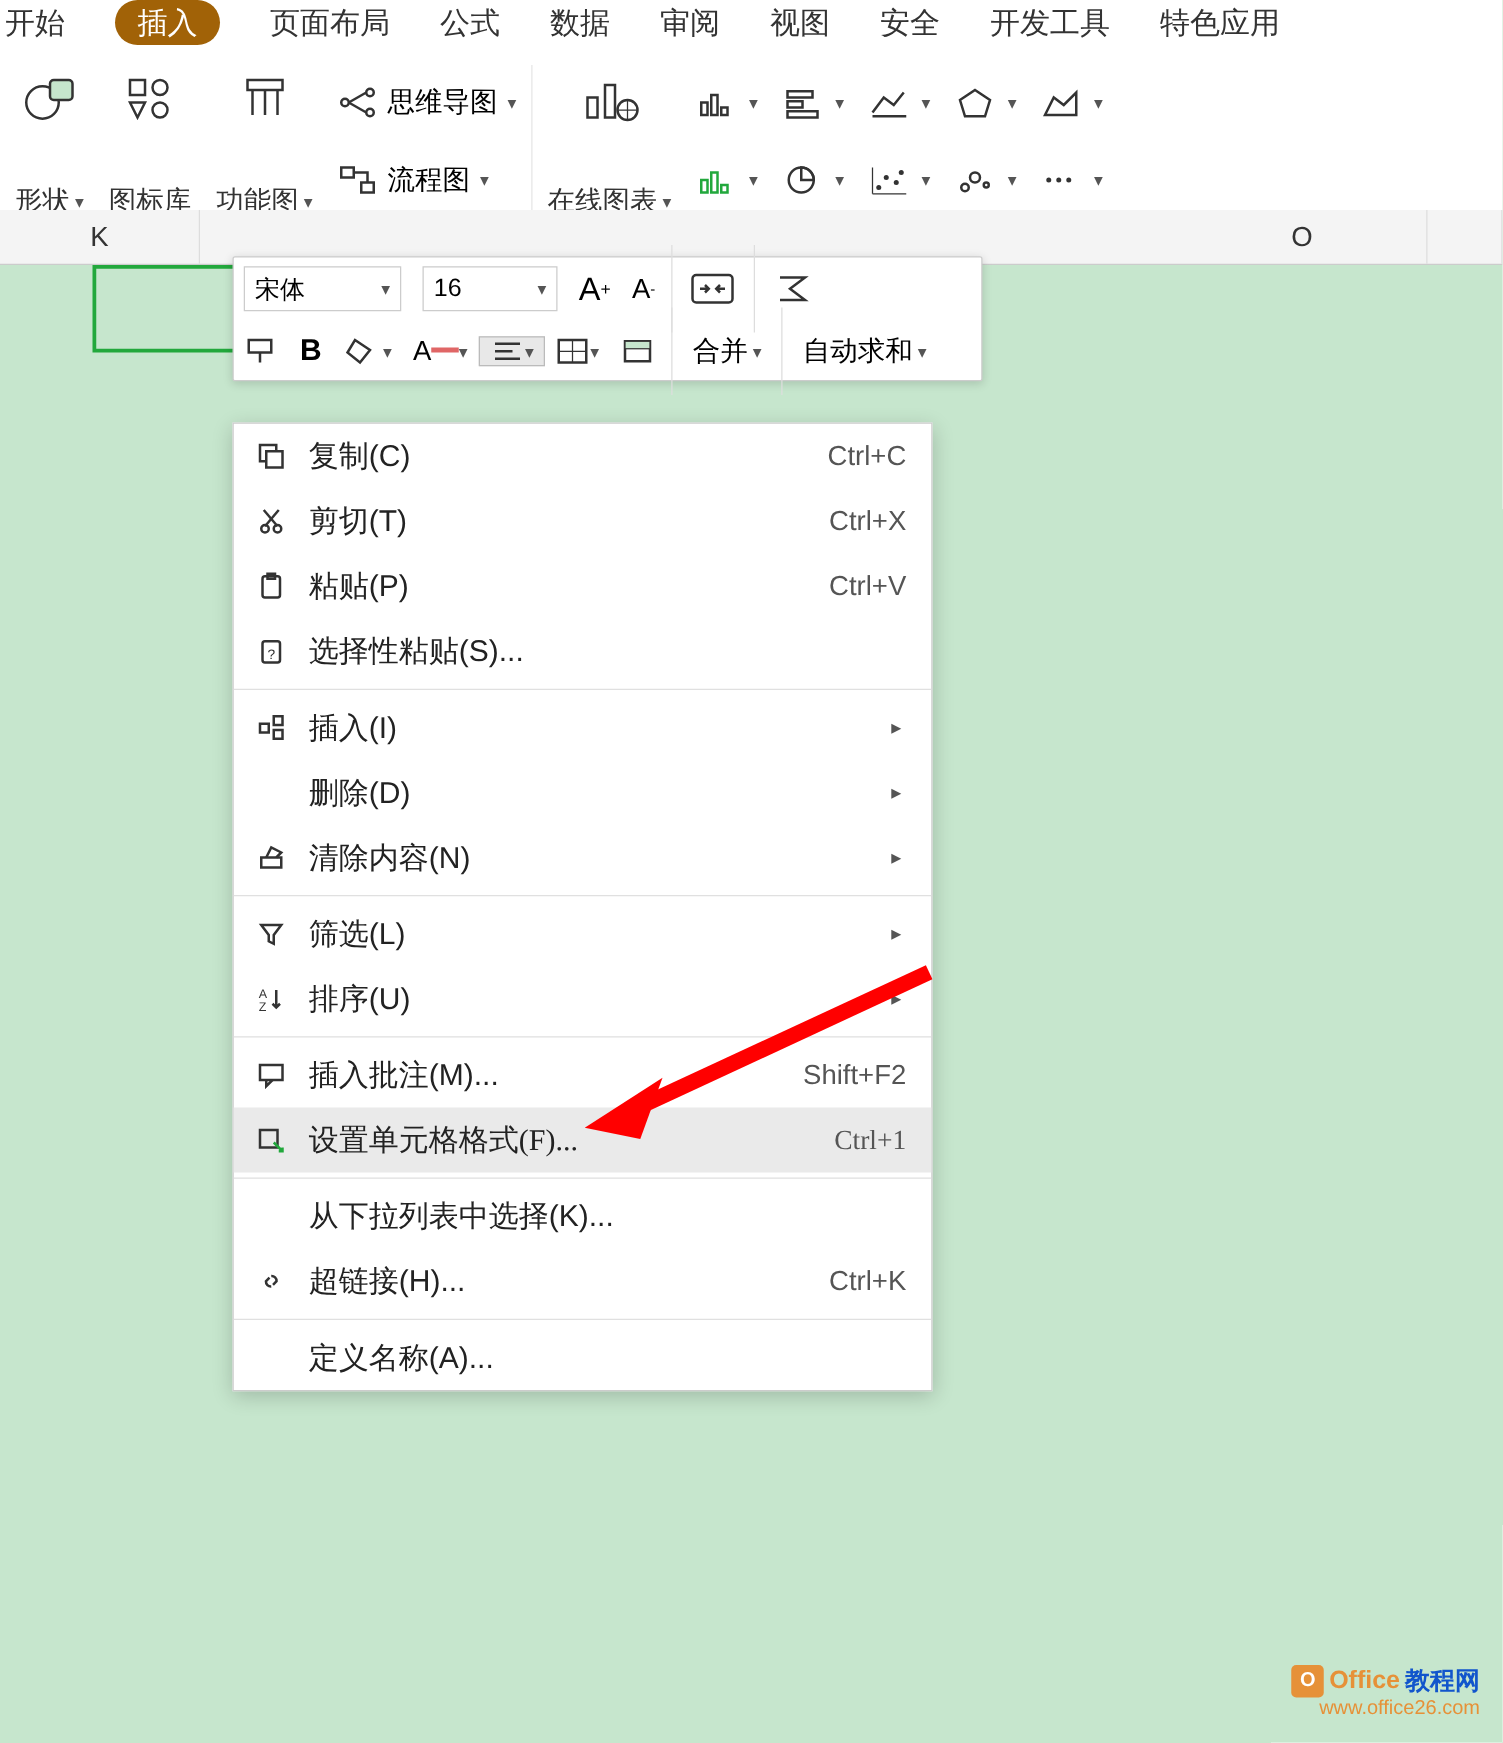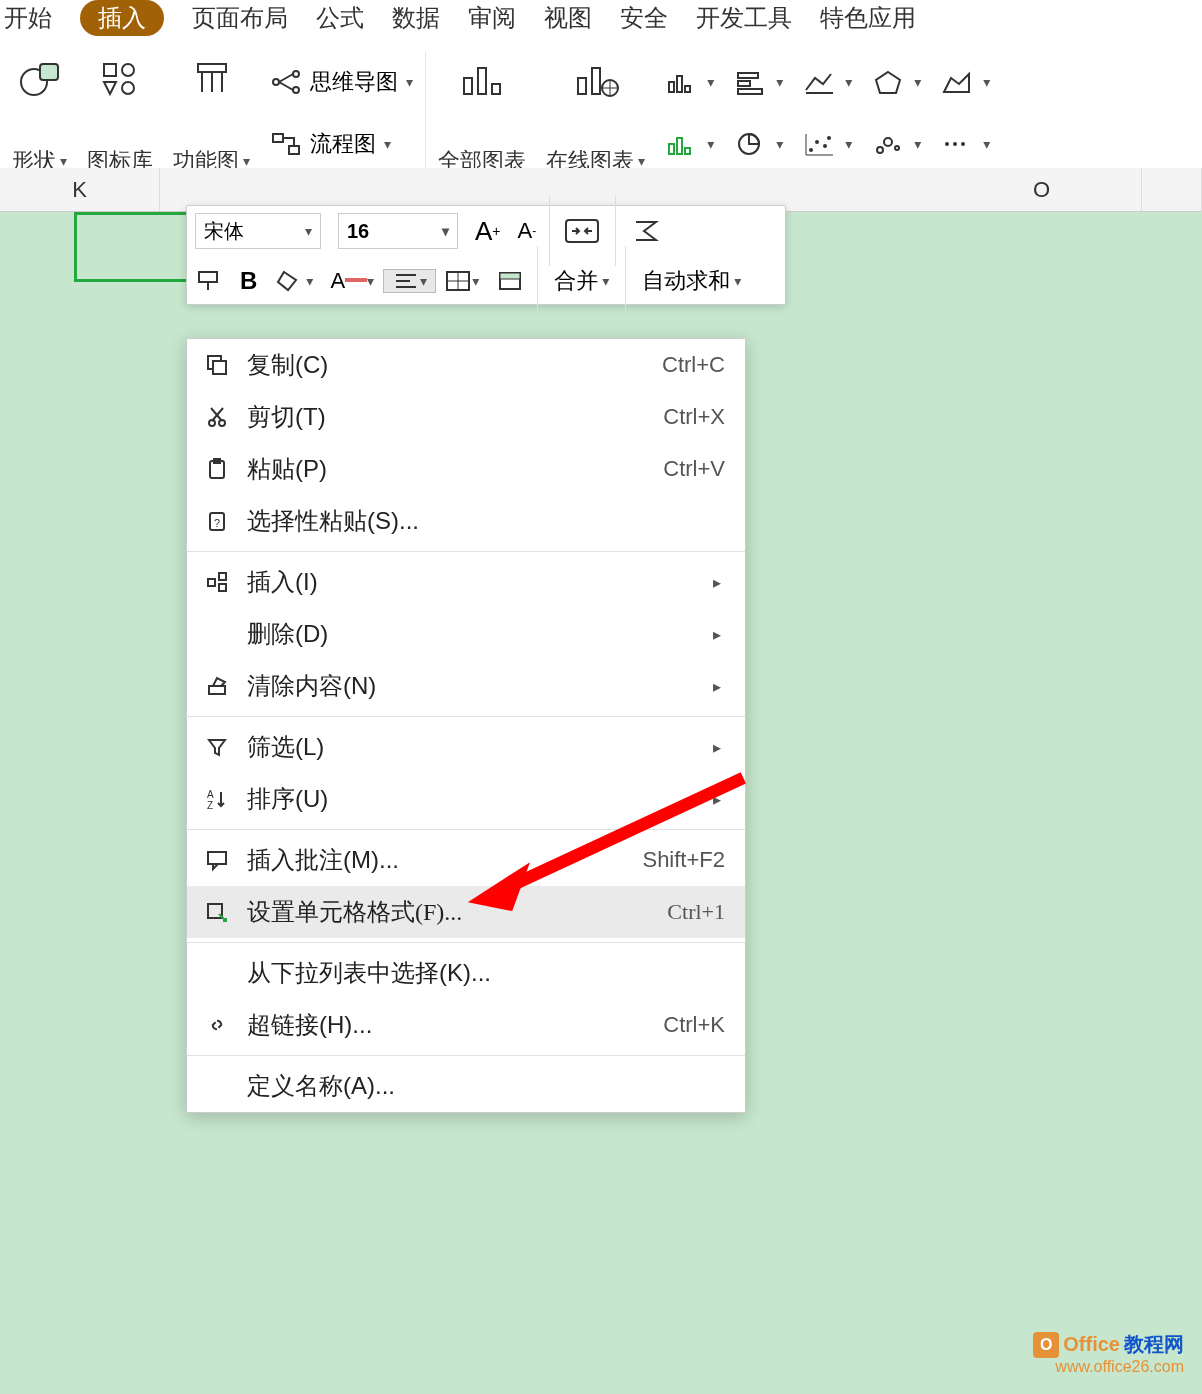--- a/index.html
+++ b/index.html
@@ -6,21 +6,21 @@
   body {
     font-family: "Microsoft YaHei", Arial, sans-serif;
     width: 1202px;
     height: 1394px;
     background: #fff;
     overflow: hidden;
     position: relative;
   }
   .tabs {
     display: flex;
-    gap: 28px;
+    gap: 40px;
     padding: 0 4px 12px 4px;
     font-size: 24px;
     color: #333;
     align-items: center;
   }
   .tab { cursor: pointer; }
   .tab.active {
     background: #a16207;
     color: #fff;
     border-radius: 18px;
@@ -92,21 +92,21 @@
     border: 1px solid #ccc;
     border-radius: 2px;
     display: flex; flex-direction: column;
     box-shadow: 0 2px 8px rgba(0,0,0,0.15);
     z-index: 5;
   }
   .mt-row { display: flex; align-items: center; height: 50px; }
   .mt-cell { display: flex; align-items: center; justify-content: center; padding: 0 8px; border-right: 1px solid transparent; }
   .mt-select { border: 1px solid #ccc; height: 36px; display: flex; align-items: center; justify-content: space-between; padding: 0 8px; font-size: 20px; gap: 6px; }
   .mt-font { width: 126px; }
-  .mt-size { width: 120px; font-weight: bold; }
+  .mt-size { width: 108px; }
   .mt-divider { width: 1px; height: 70px; background: #ddd; margin: 0 4px; }
   .mt-merge { font-size: 22px; display: flex; align-items: center; gap: 4px; padding: 0 12px; }
 
   .context-menu {
     position: absolute;
     top: 338px; left: 186px;
     width: 560px;
     background: #fff;
     border: 1px solid #ccc;
     box-shadow: 0 4px 16px rgba(0,0,0,0.2);
@@ -229,30 +229,20 @@
       </div>
     </div>
   </div>
 
   <div class="ribbon-group">
     <div class="rb-col">
       <div class="rb-icon-large">
         <svg width="48" height="40" viewBox="0 0 48 40">
             <rect x="6" y="20" width="8" height="16" stroke="#333" fill="none" stroke-width="2"></rect>
             <rect x="20" y="10" width="8" height="26" stroke="#333" fill="none" stroke-width="2"></rect>
-            <rect x="34" y="26" width="8" height="10" stroke="#333" fill="none" stroke-width="2"></rect>
-          </svg>
-      </div>
-      <span class="rb-label">全部图表</span>
-    </div>
-    <div class="rb-col">
-      <div class="rb-icon-large">
-        <svg width="48" height="40" viewBox="0 0 48 40">
-            <rect x="6" y="20" width="8" height="16" stroke="#333" fill="none" stroke-width="2"></rect>
-            <rect x="20" y="10" width="8" height="26" stroke="#333" fill="none" stroke-width="2"></rect>
             <circle cx="38" cy="30" r="8" stroke="#333" fill="none" stroke-width="2"></circle>
             <line x1="30" y1="30" x2="46" y2="30" stroke="#333" stroke-width="1"></line>
             <line x1="38" y1="22" x2="38" y2="38" stroke="#333" stroke-width="1"></line>
           </svg>
       </div>
       <span class="rb-label">
           <span>在线图表</span>
           <span class="chev">▾</span>
         </span>
     </div>

